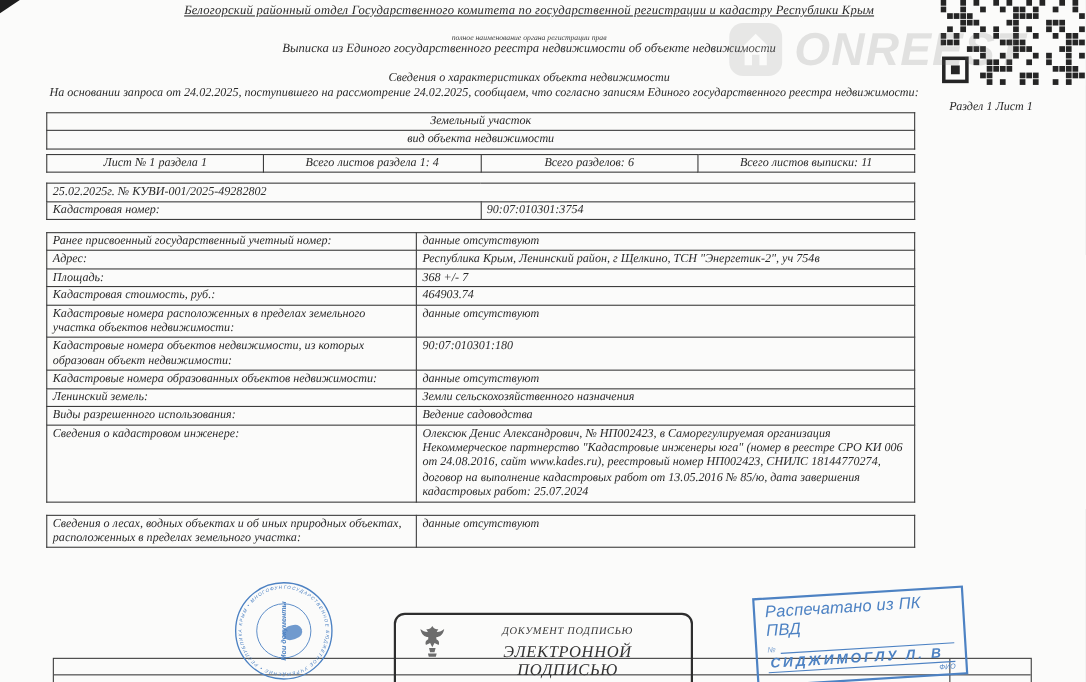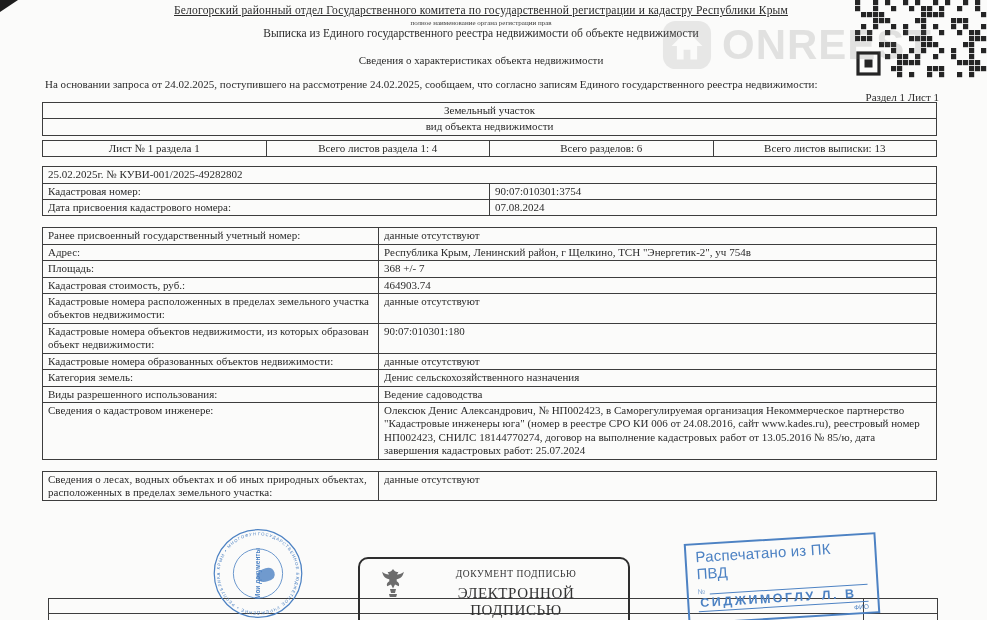--- a/index.html
+++ b/index.html
@@ -1,31 +1,31 @@
 <!DOCTYPE html>
 <html><head>
 <meta charset="utf-8">
 <style>
   * { margin:0; padding:0; box-sizing:border-box; }
   html,body { background:#e8e8e8; }
   .page {
     position:relative; width:987px; height:620px; margin:0 auto;
     background:#fbfbfa; overflow:hidden;
-    font-family:"Liberation Serif","DejaVu Serif",serif; color:#2b2b2b;
+    font-family:"Liberation Serif","DejaVu Serif",serif; color:#2b2b2b;font-style:italic;
   }
   
   .hdr { position:absolute; top:4px; left:30px; right:55px; text-align:center; z-index:1; }
   .hdr .org { font-size:11.5px; text-decoration:underline; letter-spacing:.2px; }
-  .hdr .org-cap { font-size:7px; color:#3c3c3c; margin-top:3px; }
+  .hdr .org-cap { font-size:7px; color:#3c3c3c; margin-top:14px; }
   .hdr .title { font-size:11.5px; margin-top:0; }
   .hdr .subtitle { font-size:11px; margin-top:15px; }
   .req-line { position:absolute; top:78px; left:45px; right:55px; font-size:11px; z-index:1; }
   .razdel { position:absolute; top:91px; left:42px; width:897px; text-align:right; font-size:11px; z-index:1; }
   
-  .content { position:absolute; top:102px; left:42px; width:895px; z-index:1;border-radius:18px; }
+  .content { position:absolute; top:102px; left:42px; width:790px; z-index:1;border-radius:18px; }
   table { border-collapse:collapse; width:100%; table-layout:fixed; }
   td { border:1px solid #3d3d3d; font-size:11px; line-height:1.22; padding:1px 5px; vertical-align:top; word-wrap:break-word; }
   .t-center td { text-align:center; }
   .lbl { width:336px; }
   .mt4 { margin-top:4px; } .mt9 { margin-top:9px; } .mt11 { margin-top:11px; }
   
   .bottom-lines { position:absolute; left:48px; top:598px; width:890px; height:42px;
     border:1.2px solid #3d3d3d; z-index:2; }
   .bottom-lines .hline { position:absolute; left:0; right:0; top:14px; border-top:1.2px solid #3d3d3d; }
   .bottom-lines .vline { position:absolute; left:814px; top:0; height:42px; border-left:1.2px solid #3d3d3d; }
@@ -87,42 +87,38 @@
 
     <table class="t-center mt4">
       <tbody>
         <tr>
   <td>Лист № 1 раздела 1</td>
 
   <td>Всего листов раздела 1: 4</td>
 
   <td>Всего разделов: 6</td>
 
-  <td>Всего листов выписки: 13</td>
+  <td>Всего листов выписки: 11</td>
 </tr>
       </tbody>
     </table>
 
     <table class="mt9">
       <tbody>
         <tr>
           <td colspan="2">25.02.2025г. № КУВИ-001/2025-49282802</td>
         </tr>
       </tbody>
       <tbody>
   <tr>
     <td class="lbl">Кадастровая номер:</td>
     <td>90:07:010301:3754</td>
   </tr>
 
 
-  <tr>
-    <td class="lbl">Дата присвоения кадастрового номера:</td>
-    <td>07.08.2024</td>
-  </tr>
 </tbody>
     </table>
 
     <table class="mt11">
       <tbody>
   <tr>
     <td class="lbl">Ранее присвоенный государственный учетный номер:</td>
     <td>данные отсутствуют</td>
   </tr>
 
@@ -150,22 +146,22 @@
     <td class="lbl">Кадастровые номера объектов недвижимости, из которых образован объект недвижимости:</td>
     <td>90:07:010301:180</td>
   </tr>
 
   <tr>
     <td class="lbl">Кадастровые номера образованных объектов недвижимости:</td>
     <td>данные отсутствуют</td>
   </tr>
 
   <tr>
-    <td class="lbl">Категория земель:</td>
-    <td>Денис сельскохозяйственного назначения</td>
+    <td class="lbl">Ленинский земель:</td>
+    <td>Земли сельскохозяйственного назначения</td>
   </tr>
 
   <tr>
     <td class="lbl">Виды разрешенного использования:</td>
     <td>Ведение садоводства</td>
   </tr>
 
   <tr>
     <td class="lbl">Сведения о кадастровом инженере:</td>
     <td>Олексюк Денис Александрович, № НП002423, в Саморегулируемая организация Некоммерческое партнерство "Кадастровые инженеры юга" (номер в реестре СРО КИ 006 от 24.08.2016, сайт www.kades.ru), реестровый номер НП002423, СНИЛС 18144770274, договор на выполнение кадастровых работ от 13.05.2016 № 85/ю, дата завершения кадастровых работ: 25.07.2024</td>

